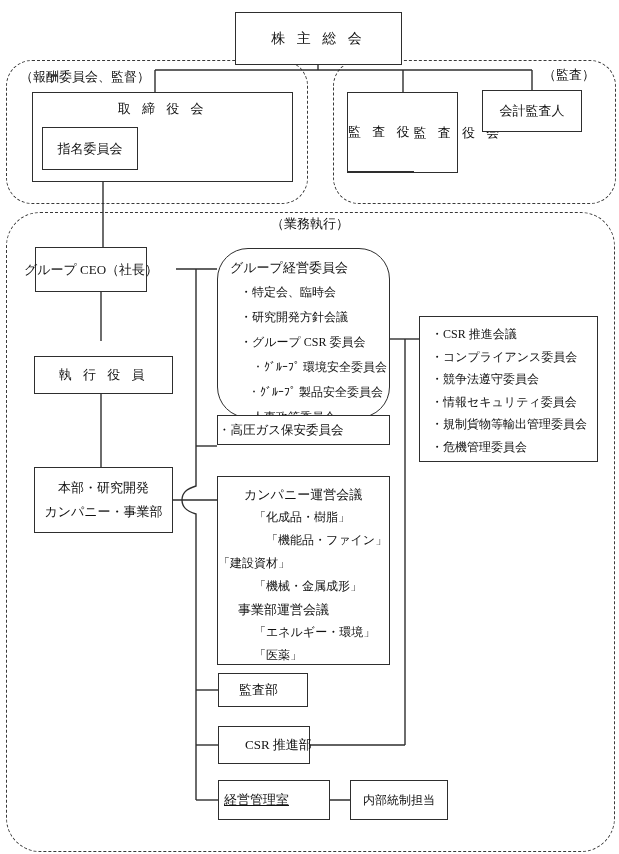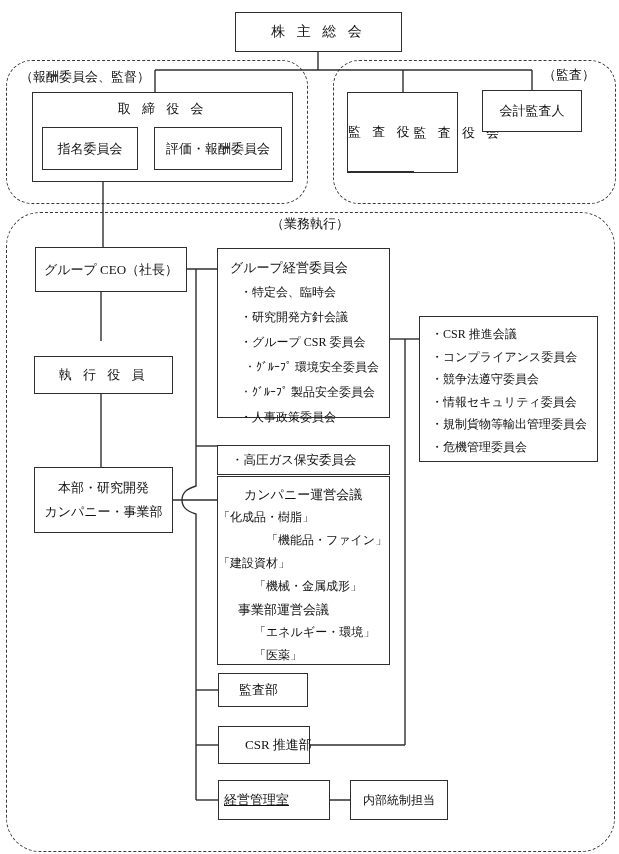--- a/index.html
+++ b/index.html
@@ -64,56 +64,55 @@
       <path d="M310,745 H405"></path>
       <path d="M196,800 H218"></path>
       <path d="M310,800 H350"></path>
     </g>
   </svg>
 
   <div class="seclabel" style="left:20px;top:68px;">（報酬委員会、監督）</div>
   <div class="seclabel" style="left:543px;top:66px;">（監査）</div>
   <div class="seclabel" style="left:230px;top:215px;width:160px;text-align:center;">（業務執行）</div>
 
-  <div class="box sp" style="left:235px;top:12px;width:167px;height:40px;font-size:14px;">株 主 総 会</div>
+  <div class="box sp" style="left:235px;top:12px;width:167px;height:53px;font-size:14px;">株 主 総 会</div>
 
   <div class="box col" style="left:32px;top:92px;width:261px;height:90px;">
     <div class="sp" style="text-align:center;padding-top:7px;">取 締 役 会</div>
   </div>
   <div class="box" style="left:42px;top:127px;width:96px;height:43px;">指名委員会</div>
-  <div class="box" style="left:154px;top:127px;width:128px;height:43px;">評価・報酬委員会</div>
 
   <div class="box cells" style="left:347px;top:92px;width:111px;height:81px;">
     <div class="cell top sp">監 査 役</div>
     <div class="cell sp">監 査 役 会</div>
   </div>
   <div class="box" style="left:482px;top:90px;width:100px;height:42px;">会計監査人</div>
 
-  <div class="box" style="left:35px;top:247px;width:152px;height:45px;">グループ CEO（社長）</div>
+  <div class="box" style="left:35px;top:247px;width:112px;height:45px;">グループ CEO（社長）</div>
   <div class="box sp" style="left:34px;top:356px;width:139px;height:38px;">執 行 役 員</div>
   <div class="box col" style="left:34px;top:467px;width:139px;height:66px;justify-content:center;">
     <div style="text-align:center;line-height:24px;">本部・研究開発</div>
     <div style="text-align:center;line-height:24px;">カンパニー・事業部</div>
   </div>
 
-  <div class="box col" style="left:217px;top:248px;width:173px;height:170px;padding:7px 0 0 12px;">
+  <div class="box col" style="left:217px;top:248px;width:173px;height:170px;padding:7px 0 0 12px;border-radius:31px;">
     <div class="list-title">グループ経営委員会</div>
     <div class="list-item" style="margin-left:10px;">・特定会、臨時会</div>
     <div class="list-item" style="margin-left:10px;">・研究開発方針会議</div>
     <div class="list-item" style="margin-left:10px;">・グループ CSR 委員会</div>
-    <div class="list-item" style="margin-left:14px;">・ｸﾞﾙｰﾌﾟ 環境安全委員会</div>
-    <div class="list-item" style="margin-left:10px;">・ｸﾞﾙｰﾌﾟ 製品安全委員会</div>
+    <div class="list-item" style="margin-left:20px;text-align:center;">・ｸﾞﾙｰﾌﾟ 環境安全委員会</div>
+    <div class="list-item" style="margin-left:18px;">・ｸﾞﾙｰﾌﾟ 製品安全委員会</div>
     <div class="list-item" style="margin-left:10px;">・人事政策委員会</div>
   </div>
 
-  <div class="box leftpad" style="left:217px;top:445px;width:173px;height:30px;padding-left:13px;font-size:12.5px;">・高圧ガス保安委員会</div>
+  <div class="box leftpad" style="left:217px;top:415px;width:173px;height:30px;font-size:12.5px;">・高圧ガス保安委員会</div>
 
   <div class="box col" style="left:217px;top:476px;width:173px;height:189px;padding:6px 0 0 0;">
     <div class="list-title" style="margin-left:26px;line-height:23px;">カンパニー運営会議</div>
-    <div class="list-item" style="line-height:23px;">「化成品・樹脂」</div>
+    <div class="list-item" style="margin-left:36px;line-height:23px;">「化成品・樹脂」</div>
     <div class="list-item" style="margin-left:48px;line-height:23px;">「機能品・ファイン」</div>
     <div class="list-item" style="line-height:23px;">「建設資材」</div>
     <div class="list-item" style="margin-left:36px;line-height:23px;">「機械・金属成形」</div>
     <div class="list-title" style="margin-left:20px;line-height:23px;">事業部運営会議</div>
     <div class="list-item" style="margin-left:36px;line-height:23px;">「エネルギー・環境」</div>
     <div class="list-item" style="margin-left:36px;line-height:23px;">「医薬」</div>
   </div>
 
   <div class="box col" style="left:419px;top:316px;width:179px;height:146px;padding:6px 0 0 11px;">
     <div class="list-item" style="line-height:22.5px;">・CSR 推進会議</div>

